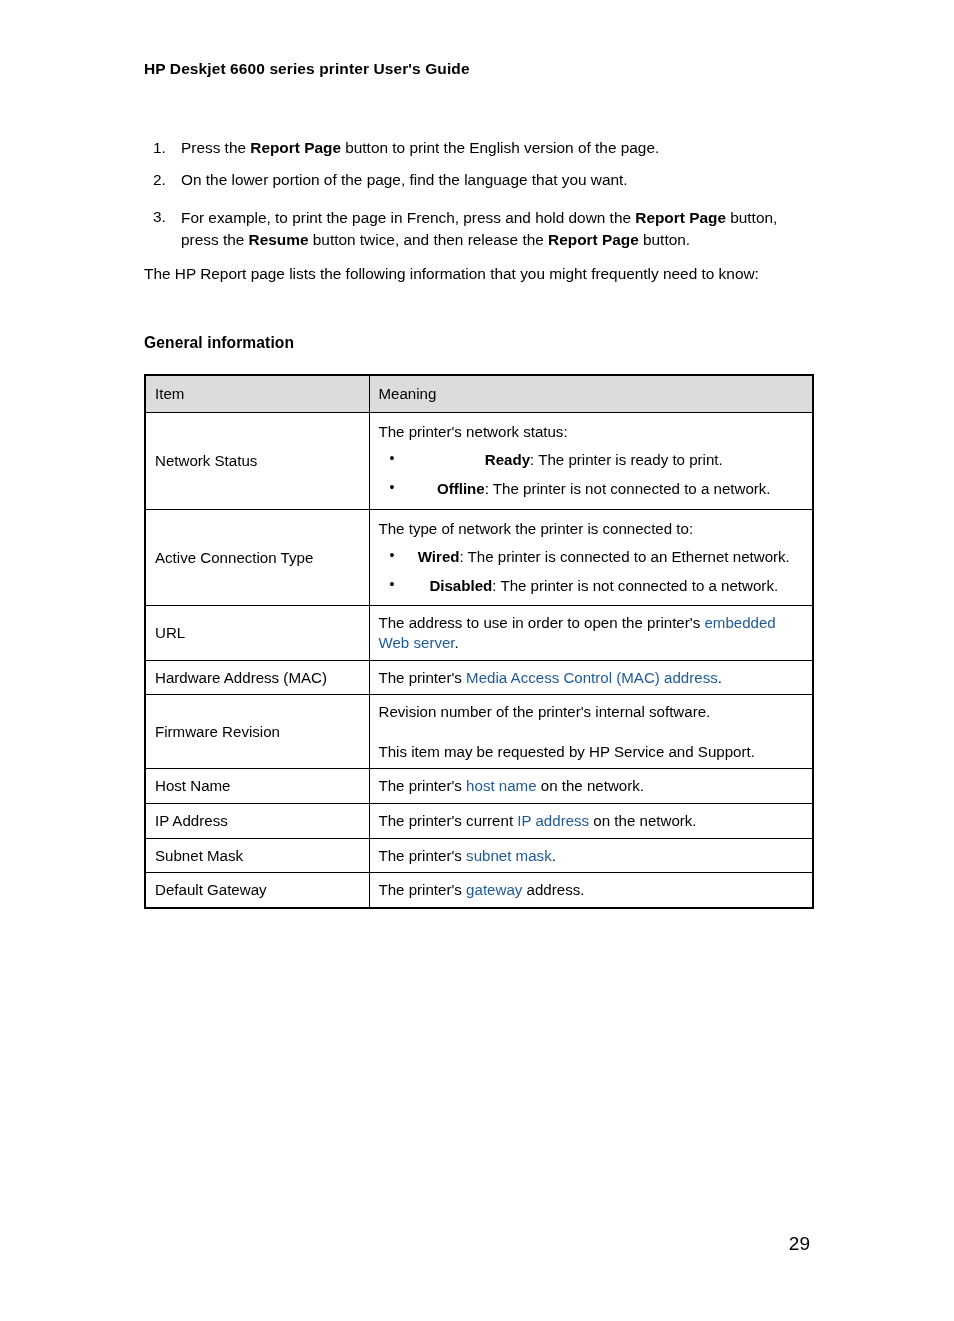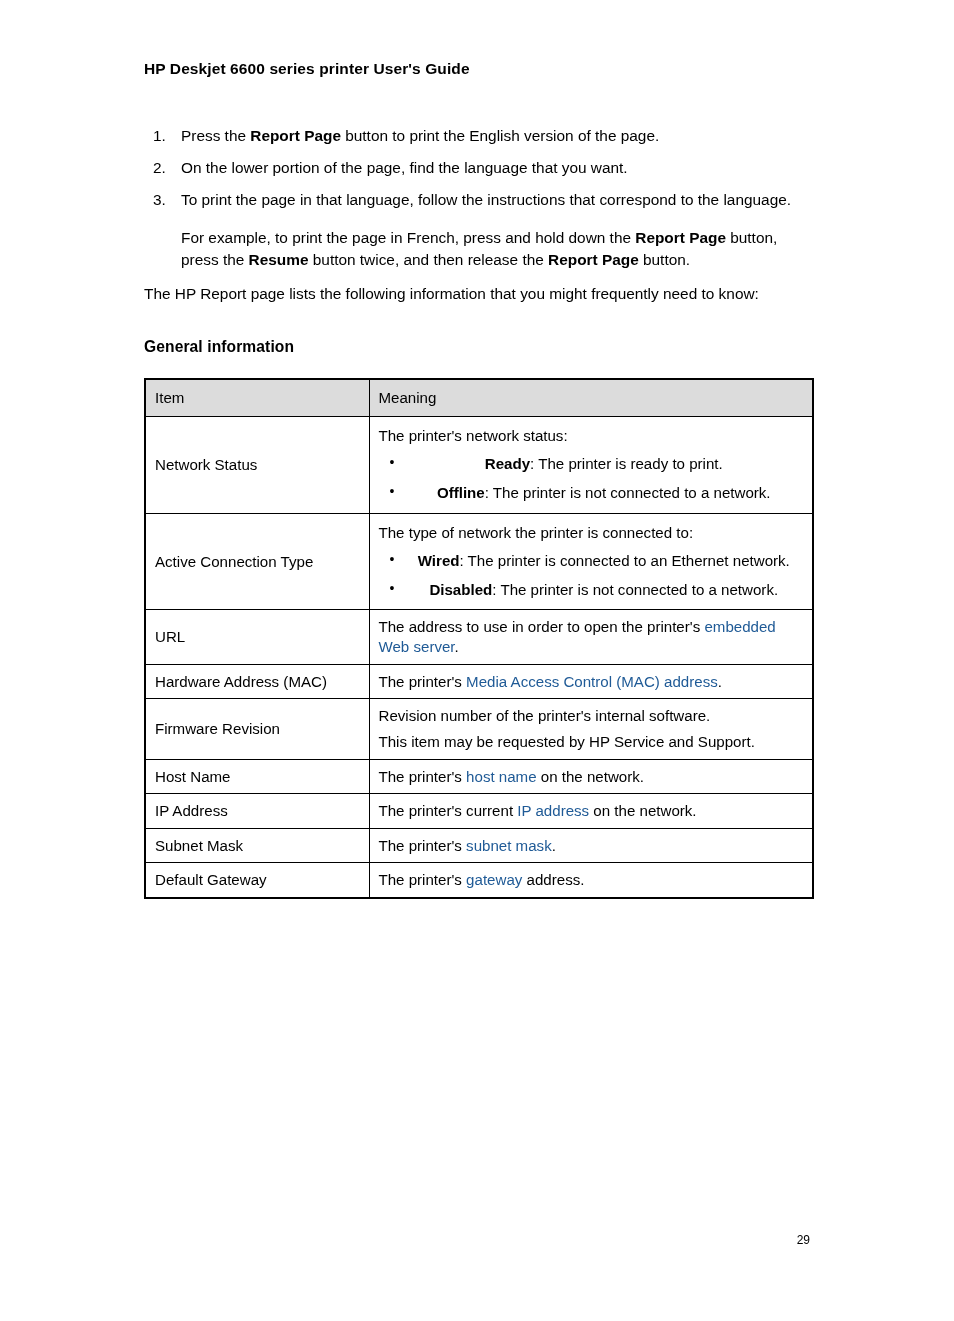--- a/index.html
+++ b/index.html
@@ -27,21 +27,21 @@
     left: 144px;
     top: 60px;
     font-size: 15.5px;
     font-weight: bold;
     letter-spacing: 0.1px;
     white-space: nowrap;
   }
   .content {
     position: absolute;
     left: 144px;
-    top: 126px;
+    top: 138px;
     width: 670px;
   }
   ol.steps {
     margin: 0;
     padding: 0;
     list-style: none;
     counter-reset: stepnum;
   }
   ol.steps > li {
     position: relative;
@@ -67,21 +67,21 @@
 
   h2.section-head {
     font-size: 16px;
     font-weight: bold;
     margin: 34px 0 0 0;
     letter-spacing: 0.1px;
   }
   h3.sub-head {
     font-size: 15.6px;
     font-weight: bold;
-    margin: 34px 0 0 0;
+    margin: 50px 0 0 0;
     letter-spacing: 0.1px;
   }
   p.body-text {
     font-size: 15.4px;
     line-height: 1.33;
     margin: 12px 0 0 0;
   }
   .table-wrap {
     margin-top: 22px;
   }
@@ -113,21 +113,21 @@
   table.info td.mean-cell {
     vertical-align: middle;
   }
   .cell-lead {
     margin: 2px 0 0 0;
   }
   .cell-para {
     margin: 0 0 0 0;
   }
   .cell-para + .cell-para {
-    margin-top: 6px;
+    margin-top: 20px;
   }
   ul.cell-bullets {
     margin: 9px 0 3px 0;
     padding: 0;
     list-style: none;
   }
   ul.cell-bullets > li {
     position: relative;
     padding-left: 26px;
     margin-bottom: 9px;
@@ -143,37 +143,37 @@
     font-size: 14px;
   }
   a.doclink, .doclink {
     color: #1f5a96;
     text-decoration: none;
   }
   .page-number {
     position: absolute;
     right: 144px;
     top: 1233px;
-    font-size: 12px;
+    font-size: 19px;
     text-align: center;
   }
 </style>
 </head>
 <body>
 
 <div class="page">
 
   <div class="header-title">HP Deskjet 6600 series printer User's Guide</div>
 
   <div class="content">
 
     <ol class="steps" id="steps-list">
         <li><span><span>Press the </span><b>Report Page</b><span> button to print the English version of the page.</span></span></li>
         <li><span><span>On the lower portion of the page, find the language that you want.</span></span></li>
-        <li><span><span>To print the page in that language, follow the instructions that correspond to the language.</span></span><div class="step-sub"><span>For example, to print the page in French, press and hold down the </span><b>Report Page</b><span> button, press the </span><b>Resume</b><span> button twice, and then release the </span><b>Report Page</b><span> button.</span></div></li>
+        <li><div class="step-sub"><span>For example, to print the page in French, press and hold down the </span><b>Report Page</b><span> button, press the </span><b>Resume</b><span> button twice, and then release the </span><b>Report Page</b><span> button.</span></div></li>
       </ol>
 
     <p class="body-text">The HP Report page lists the following information that you might frequently need to know:</p>
 
     <h3 class="sub-head">General information</h3>
 
     <div class="table-wrap">
       <table class="info">
         <colgroup>
             <col class="c1">

